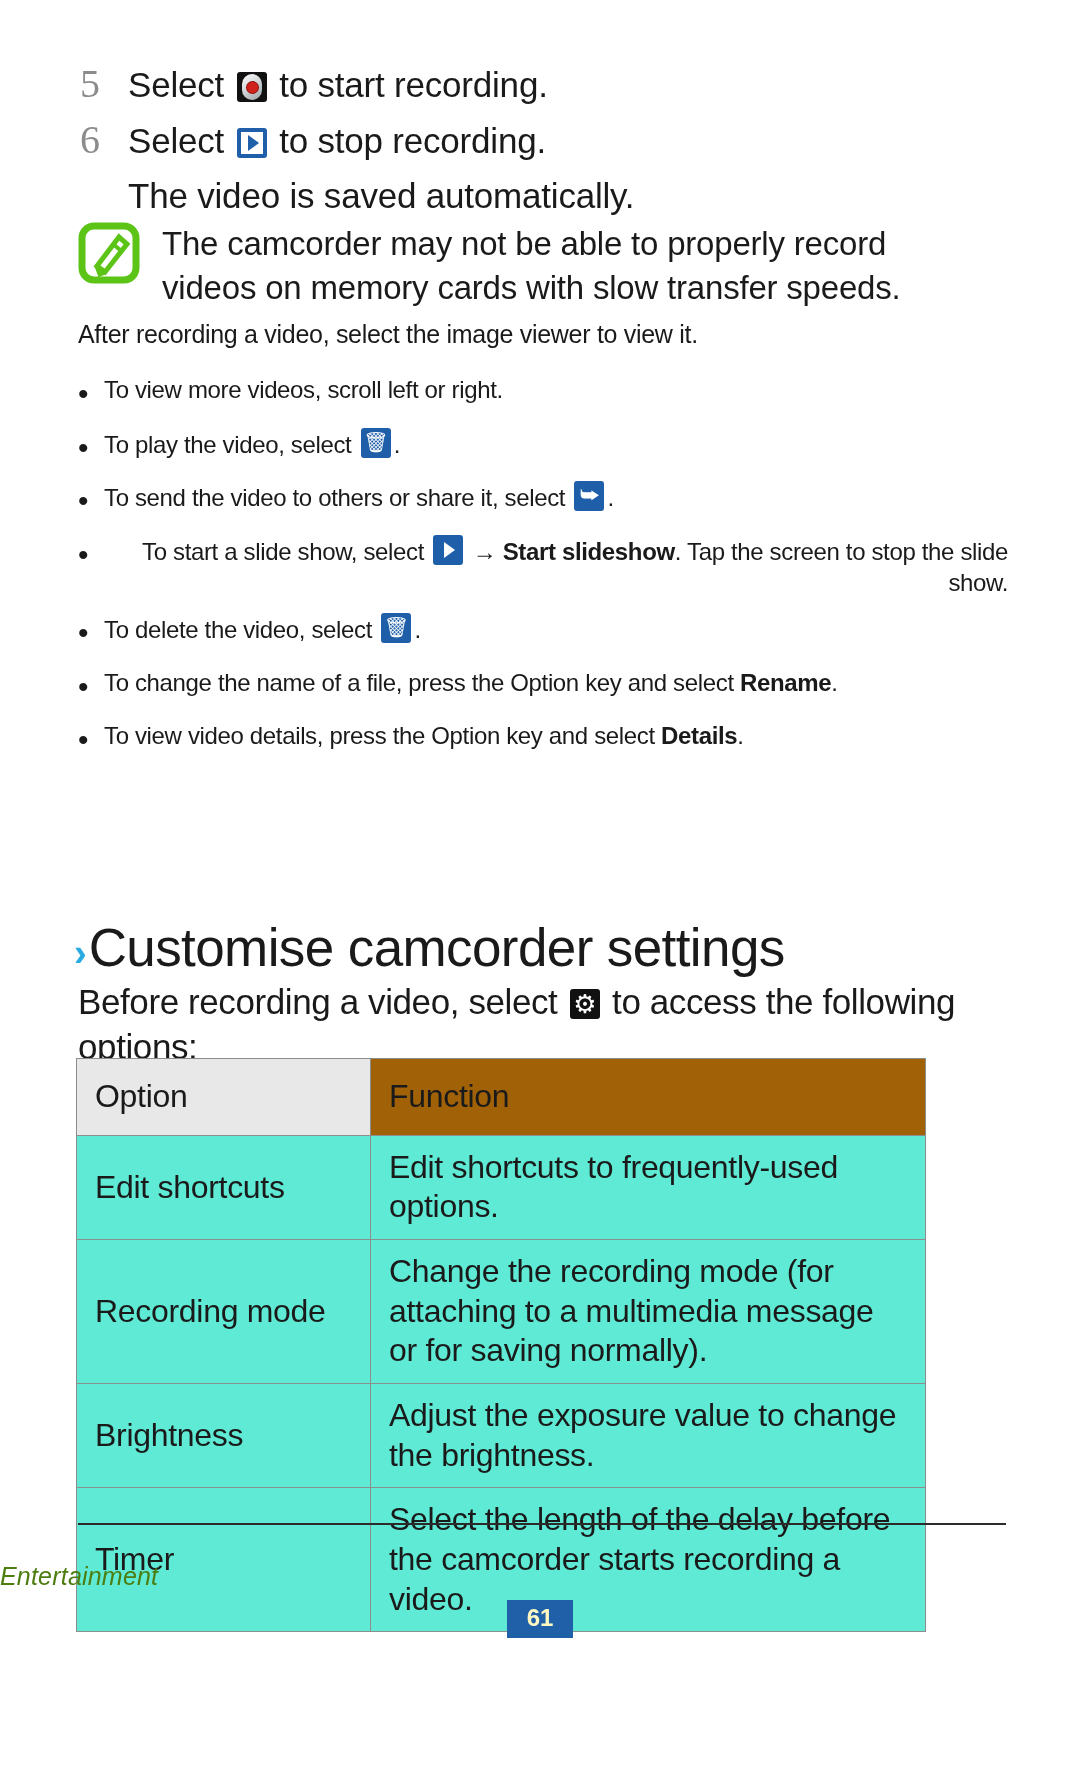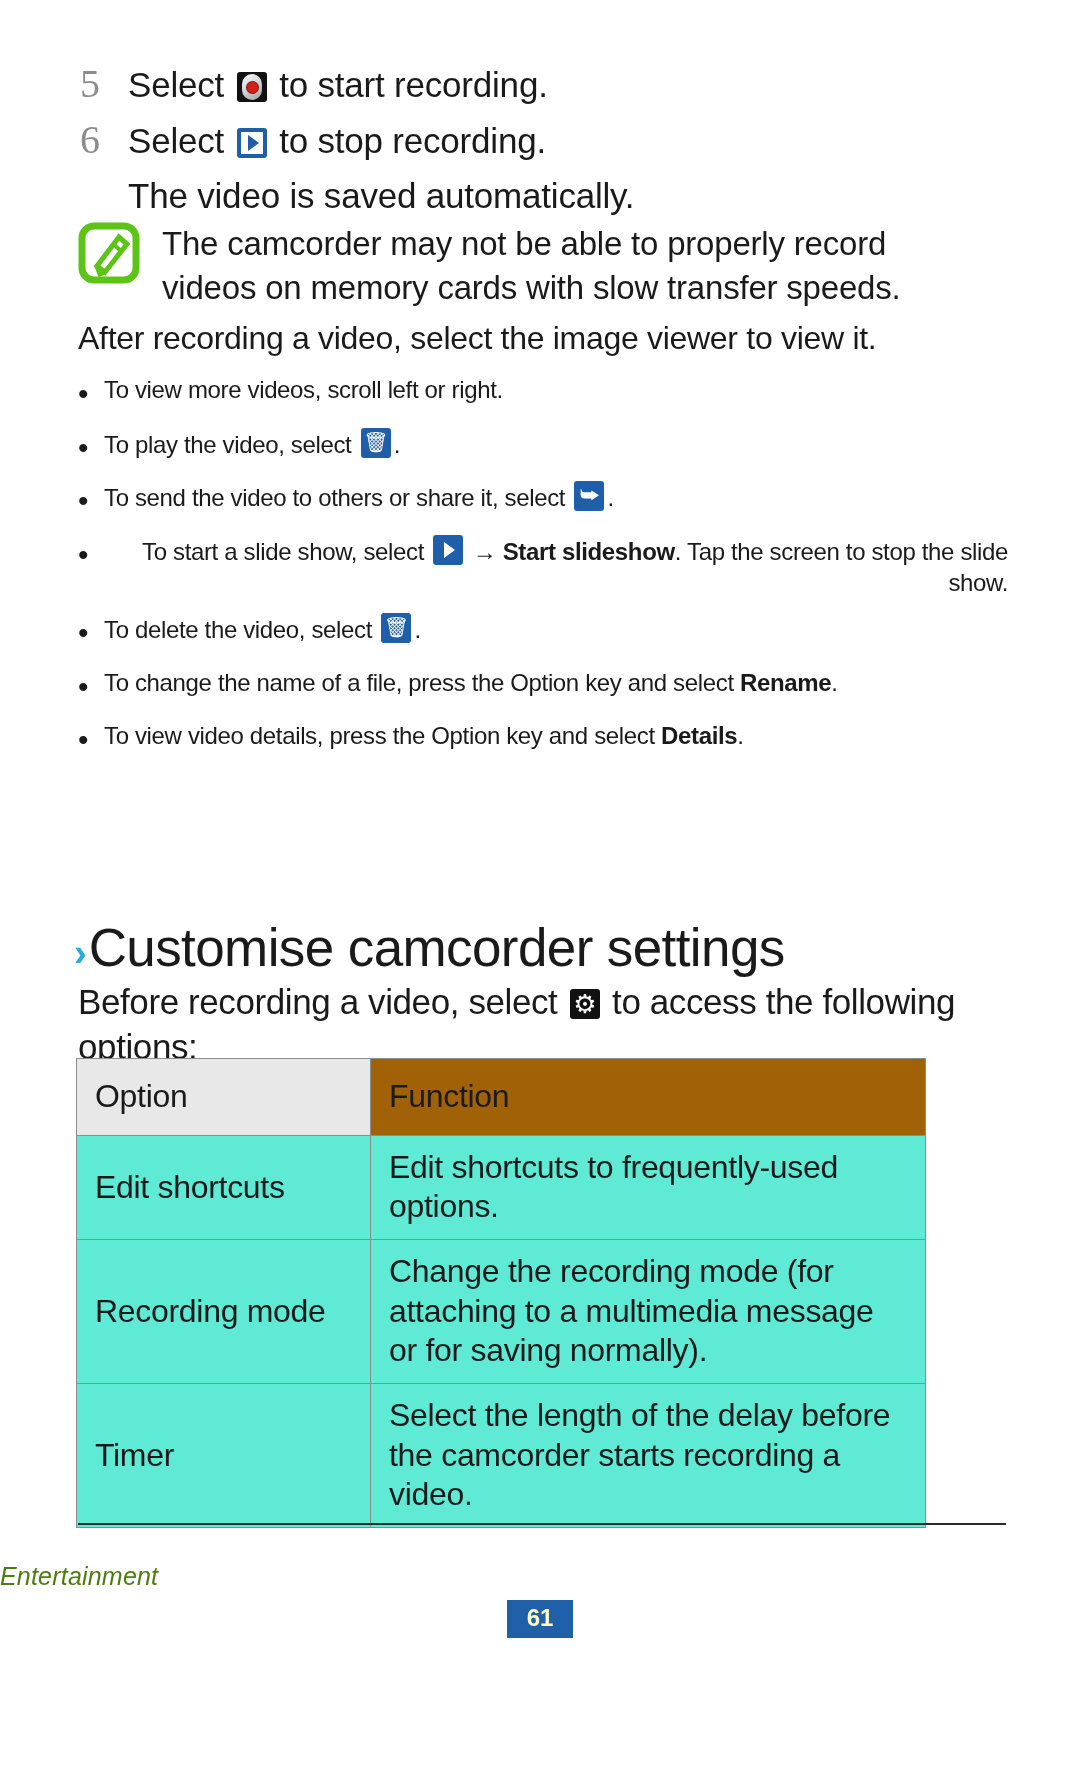--- a/index.html
+++ b/index.html
@@ -80,21 +80,21 @@
   .note { position:absolute; left:78px; top:218px; width:900px; display:flex; }
   .note-icon {
     flex:0 0 62px; width:62px; height:62px; margin-right:22px; margin-top:4px;
     position:relative;
   }
   .note-icon svg { display:block; }
   .note-text { font-size:33px; line-height:1.33; letter-spacing:-0.2px; padding-top:4px; }
 
   
   .para { position:absolute; left:78px; top:318px; width:920px;
-          font-size:32px; line-height:1.30; letter-spacing:-0.3px; }
+          font-size:25px; line-height:1.30; letter-spacing:-0.3px; }
 
   
   .bullets { position:absolute; left:78px; top:360px; width:930px; }
   .bullet { display:flex; align-items:flex-start; margin-top:14px; }
   .bullet-dot {
     flex:0 0 26px; font-size:30px; line-height:1.32; color:#1a1a1a;
   }
   .bullet-txt { font-size:24px; line-height:1.32; letter-spacing:-0.35px;text-align:right; }
   b { font-weight:bold; }
 
@@ -245,20 +245,24 @@
     <tbody>
       <tr>
         <td class="c1">Edit shortcuts</td>
         <td>Edit shortcuts to frequently-used options.</td>
       </tr>
       <tr>
         <td class="c1">Recording mode</td>
         <td>Change the recording mode (for attaching to a multimedia message or for saving normally).</td>
       </tr>
       <tr>
+        <td class="c1">Brightness</td>
+        <td>Adjust the exposure value to change the brightness.</td>
+      </tr>
+      <tr>
         <td class="c1">Timer</td>
         <td>Select the length of the delay before the camcorder starts recording a video.</td>
       </tr>
     </tbody>
   </table>
 
   <div class="foot-rule"></div>
   <div class="foot-name">Entertainment</div>
   <div class="foot-page">
     <span>61</span>

